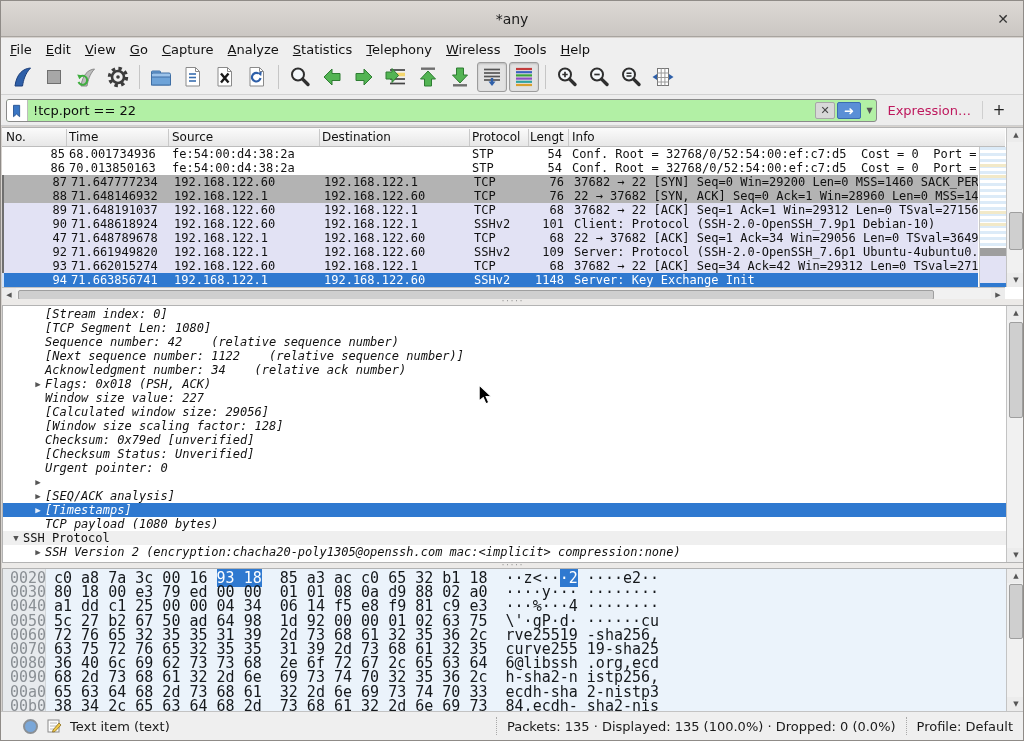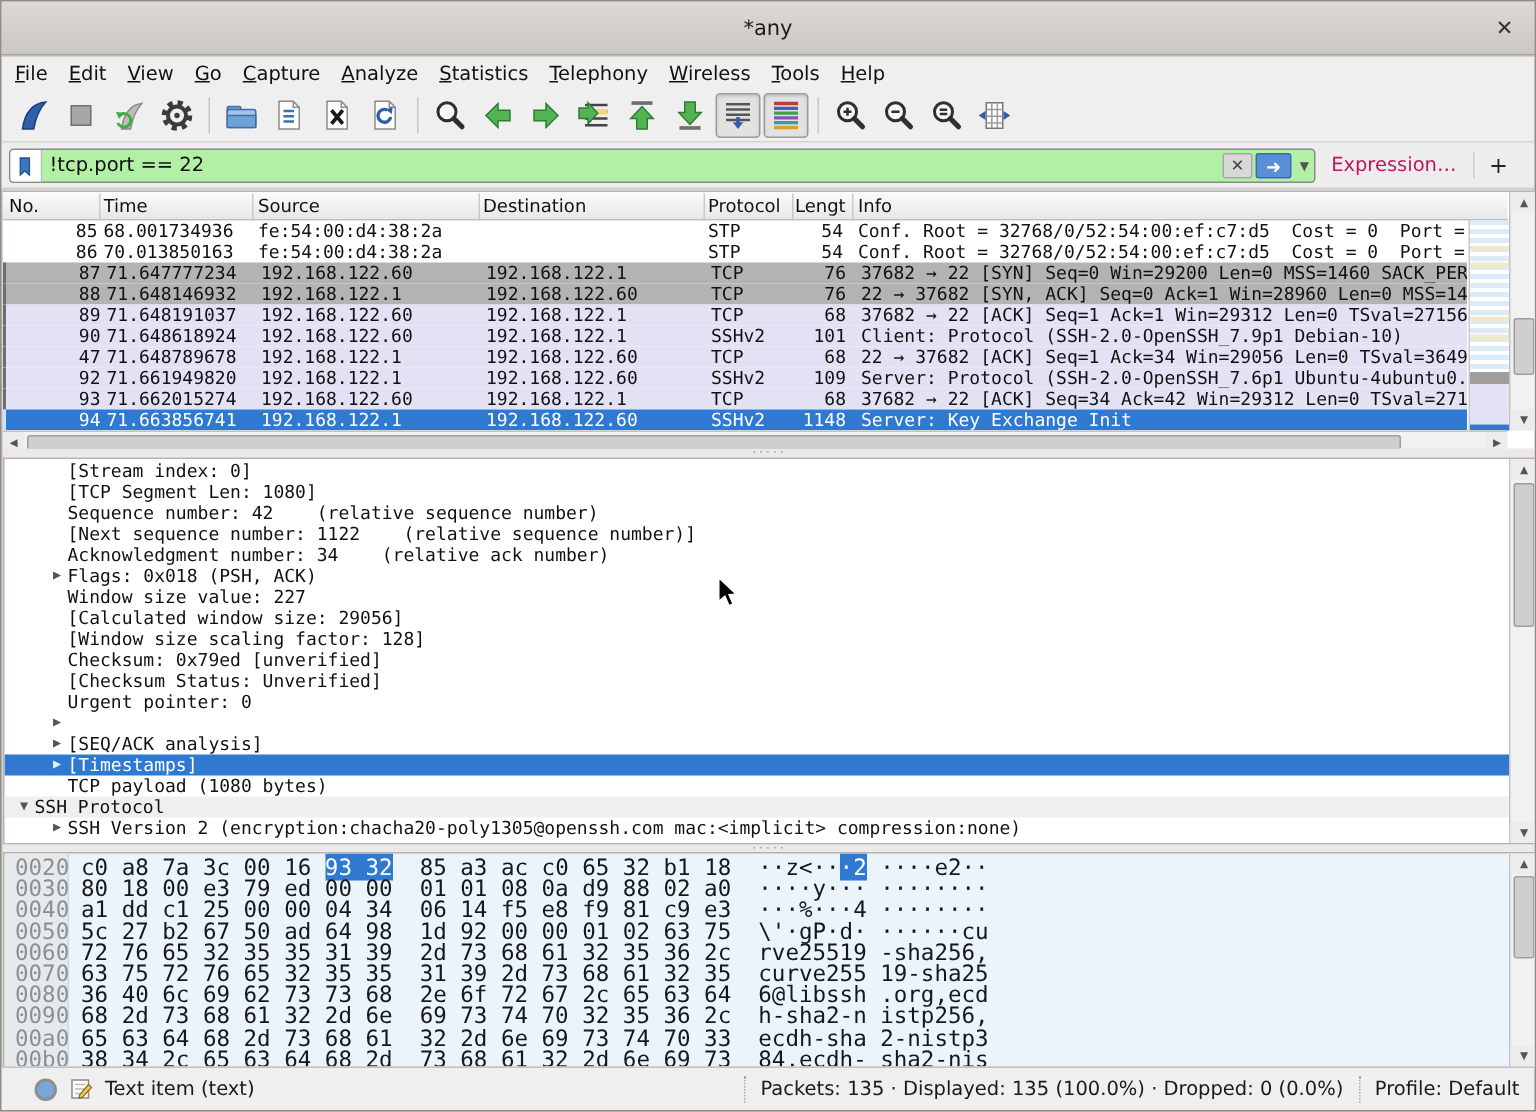--- a/index.html
+++ b/index.html
@@ -73,21 +73,21 @@
 
   
   .splitter { position:absolute; left:1px; width:1022px; height:6px; background:#eceae8; text-align:center; color:#8f8f8f; font-size:8px; line-height:5px; letter-spacing:2px; }
 
   
   .details { position:absolute; left:1px; top:304px; width:1022px; height:258px; background:#fff; border:1px solid #b3b3b3; overflow:hidden; }
   .dbody { position:absolute; left:0; top:1px; width:1003px; height:256px; overflow:hidden; }
   .dl { position:relative; height:14px; line-height:14px; font-size:12px; white-space:pre; display:flex; }
   .dl .arr { width:14px; text-align:center; color:#555; font-size:9px; flex:none; }
   .dl.ind0 { padding-left:6px; }
-  .dl.ind1 { padding-left:28px; }
+  .dl.ind1 { padding-left:28px;font-style:italic; }
   .dl.selected { background:#2f79d0; color:#fff; }
   .dl.selected .arr { color:#e8f0fb; }
   .dl.shaded { background:#efefef; }
 
   
   .hexpane { position:absolute; left:1px; top:567px; width:1022px; height:144px; background:#ebf3fb; border:1px solid #b3b3b3; overflow:hidden; }
   .hex-offcol { position:absolute; left:0; top:0; width:43px; height:100%; background:#e7eaed; border-right:1px solid #d3d7da; }
   .hx { position:relative; height:14.2px; line-height:14px; font-size:15px; white-space:pre; }
   .hx .off { position:absolute; left:7px; color:#8a8f94; }
   .hx .bytes { position:absolute; left:51px; color:#15181b; }
@@ -460,21 +460,21 @@
       <div class="sb-thumb" style="left:2px;top:16px;width:14px;height:96px"></div>
       <div class="sb-btn" style="bottom:0">▼</div>
     </div>
   </div>
 
   <div class="splitter" style="top:562px;height:5px">·····</div>
 
   <div class="hexpane">
     <div class="hex-offcol"></div>
     <div class="mono" style="position:absolute;left:0;top:2px;width:1003px;">
-        <div class="hx"><span class="off">0020</span><span class="bytes"><span>c0 a8 7a 3c 00 16 </span><span class="hl">93 32</span><span>  85 a3 ac c0 65 32 b1 18  ··z&lt;··</span><span class="hl">·2</span><span> ····e2··</span></span></div>
+        <div class="hx"><span class="off">0020</span><span class="bytes"><span>c0 a8 7a 3c 00 16 </span><span class="hl">93 18</span><span>  85 a3 ac c0 65 32 b1 18  ··z&lt;··</span><span class="hl">·2</span><span> ····e2··</span></span></div>
         <div class="hx"><span class="off">0030</span><span class="bytes"><span>80 18 00 e3 79 ed 00 00  01 01 08 0a d9 88 02 a0</span><span>  ····y··· ········</span><span></span></span></div>
         <div class="hx"><span class="off">0040</span><span class="bytes"><span>a1 dd c1 25 00 00 04 34  06 14 f5 e8 f9 81 c9 e3</span><span>  ···%···4 ········</span><span></span></span></div>
         <div class="hx"><span class="off">0050</span><span class="bytes"><span>5c 27 b2 67 50 ad 64 98  1d 92 00 00 01 02 63 75</span><span>  \'·gP·d· ······cu</span><span></span></span></div>
         <div class="hx"><span class="off">0060</span><span class="bytes"><span>72 76 65 32 35 35 31 39  2d 73 68 61 32 35 36 2c</span><span>  rve25519 -sha256,</span><span></span></span></div>
         <div class="hx"><span class="off">0070</span><span class="bytes"><span>63 75 72 76 65 32 35 35  31 39 2d 73 68 61 32 35</span><span>  curve255 19-sha25</span><span></span></span></div>
         <div class="hx"><span class="off">0080</span><span class="bytes"><span>36 40 6c 69 62 73 73 68  2e 6f 72 67 2c 65 63 64</span><span>  6@libssh .org,ecd</span><span></span></span></div>
         <div class="hx"><span class="off">0090</span><span class="bytes"><span>68 2d 73 68 61 32 2d 6e  69 73 74 70 32 35 36 2c</span><span>  h-sha2-n istp256,</span><span></span></span></div>
         <div class="hx"><span class="off">00a0</span><span class="bytes"><span>65 63 64 68 2d 73 68 61  32 2d 6e 69 73 74 70 33</span><span>  ecdh-sha 2-nistp3</span><span></span></span></div>
         <div class="hx"><span class="off">00b0</span><span class="bytes"><span>38 34 2c 65 63 64 68 2d  73 68 61 32 2d 6e 69 73</span><span>  84,ecdh- sha2-nis</span><span></span></span></div>
       </div>

